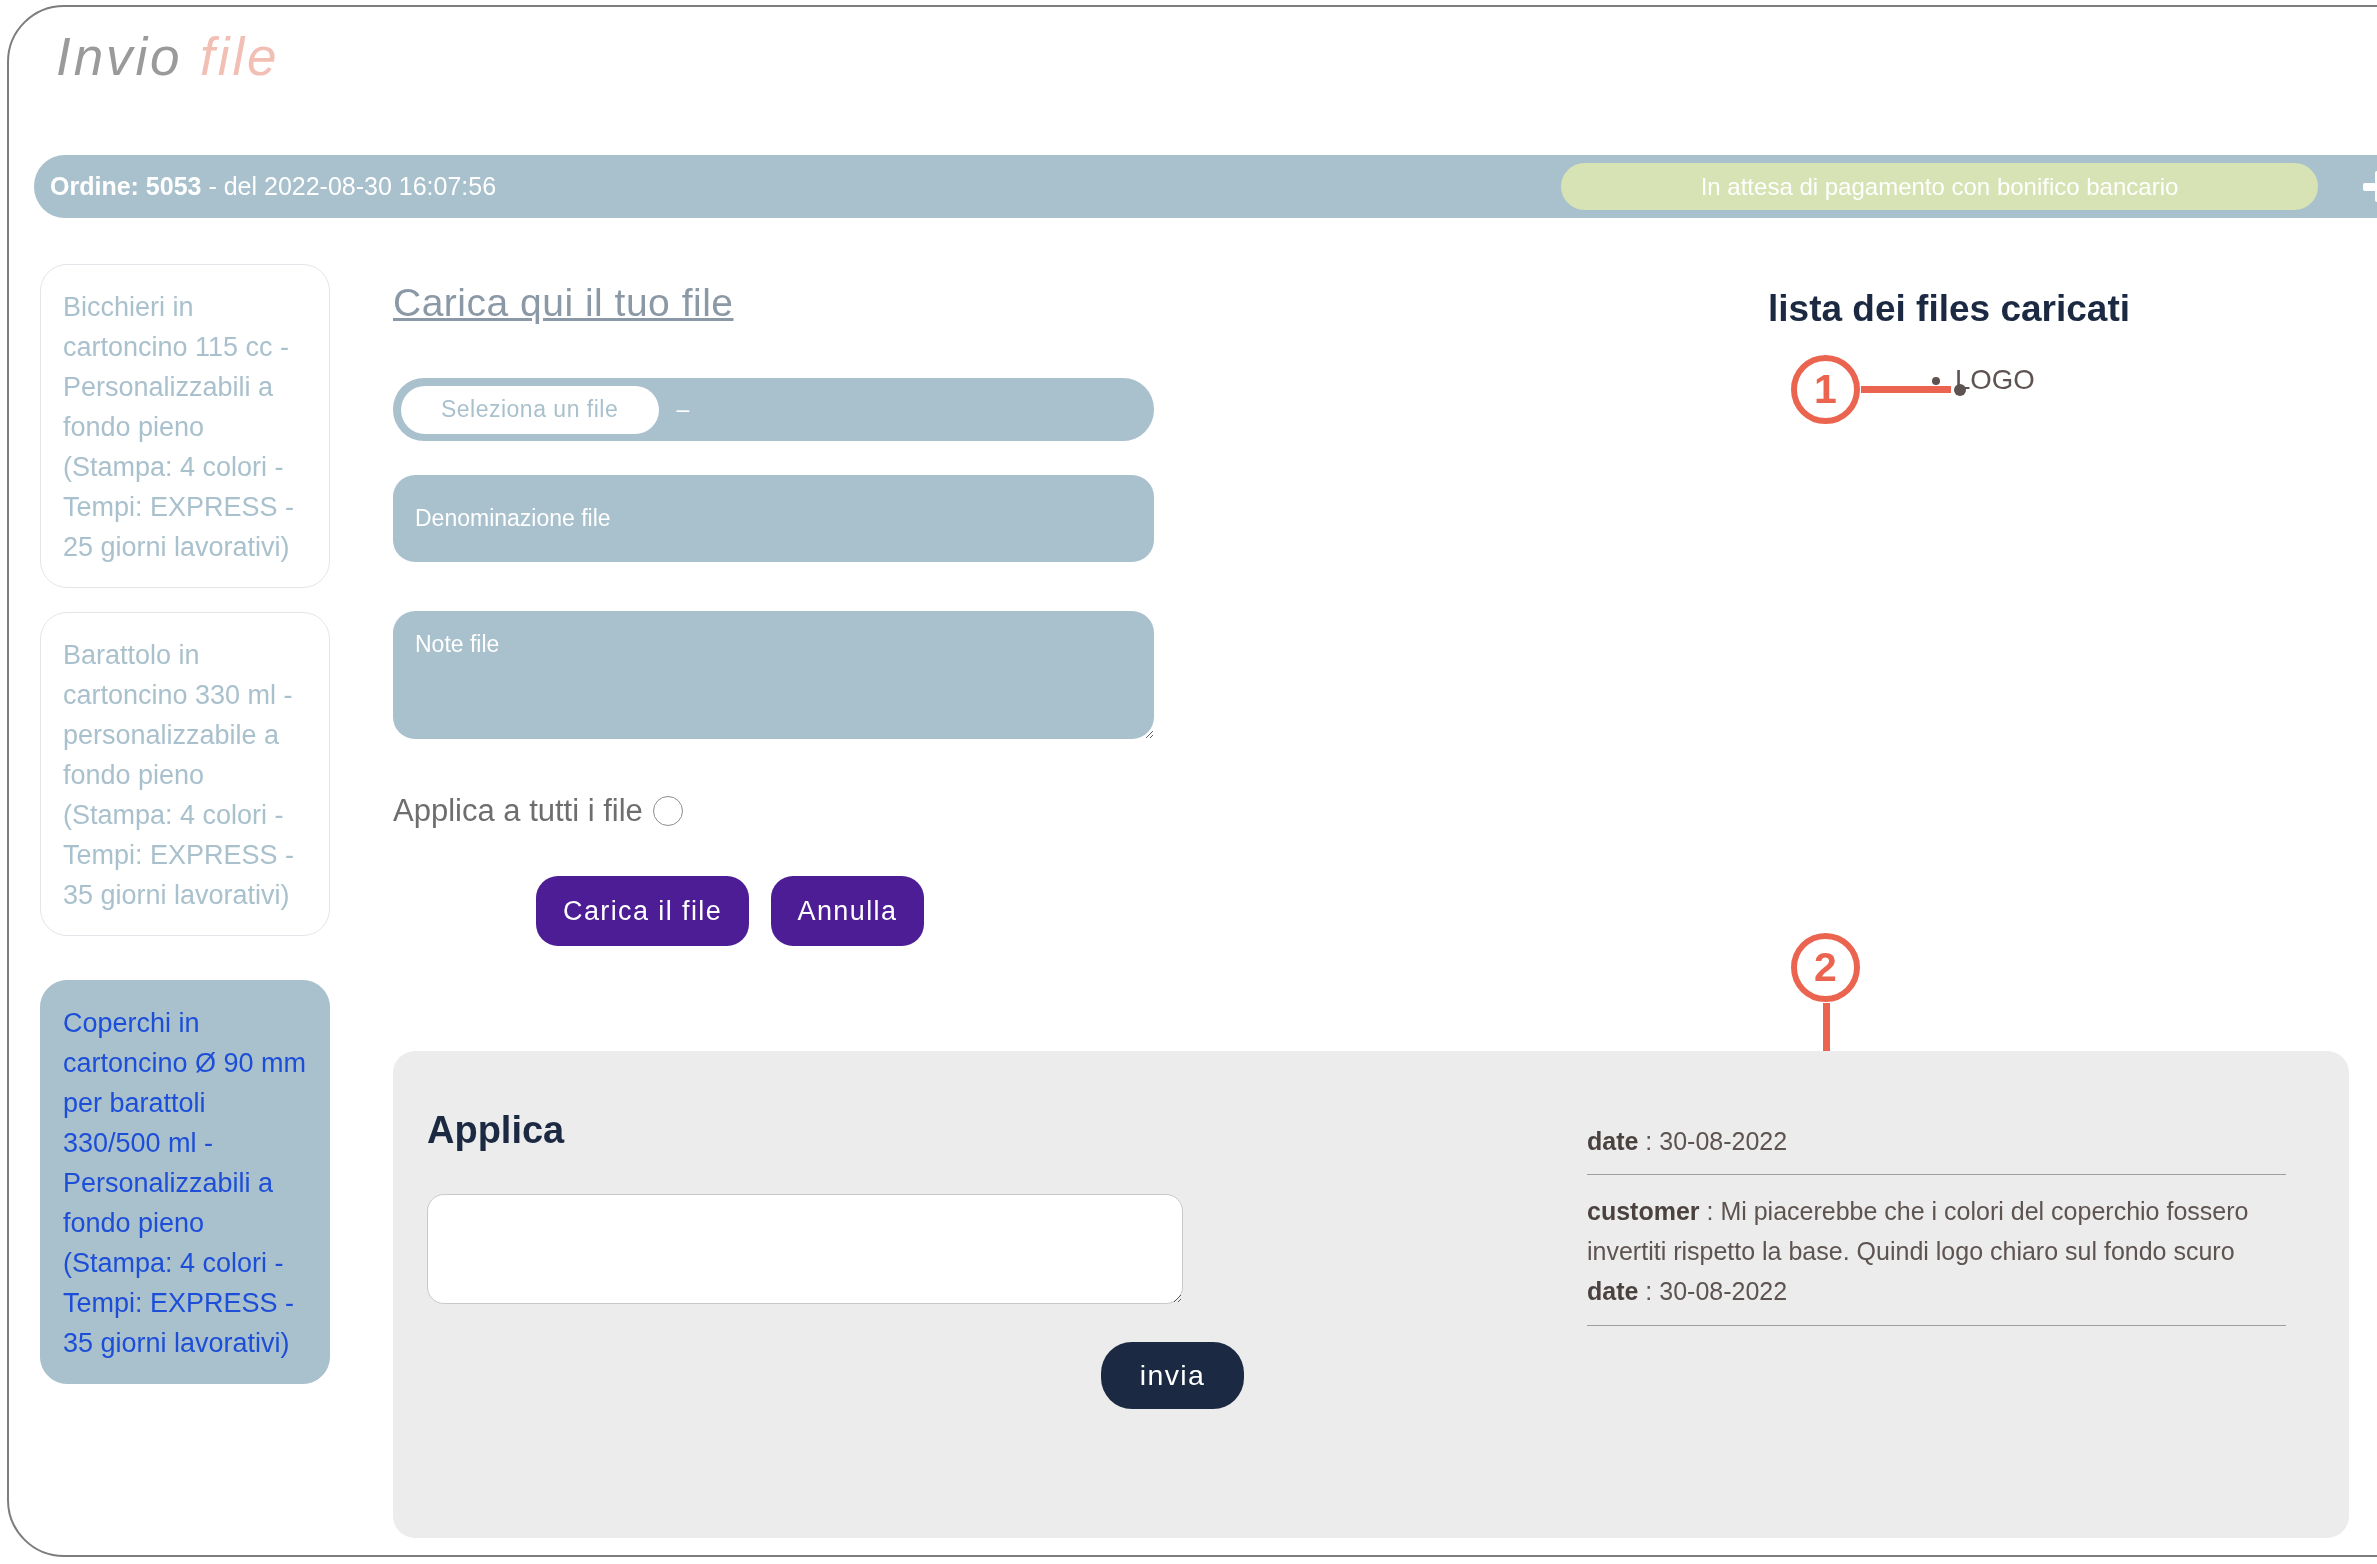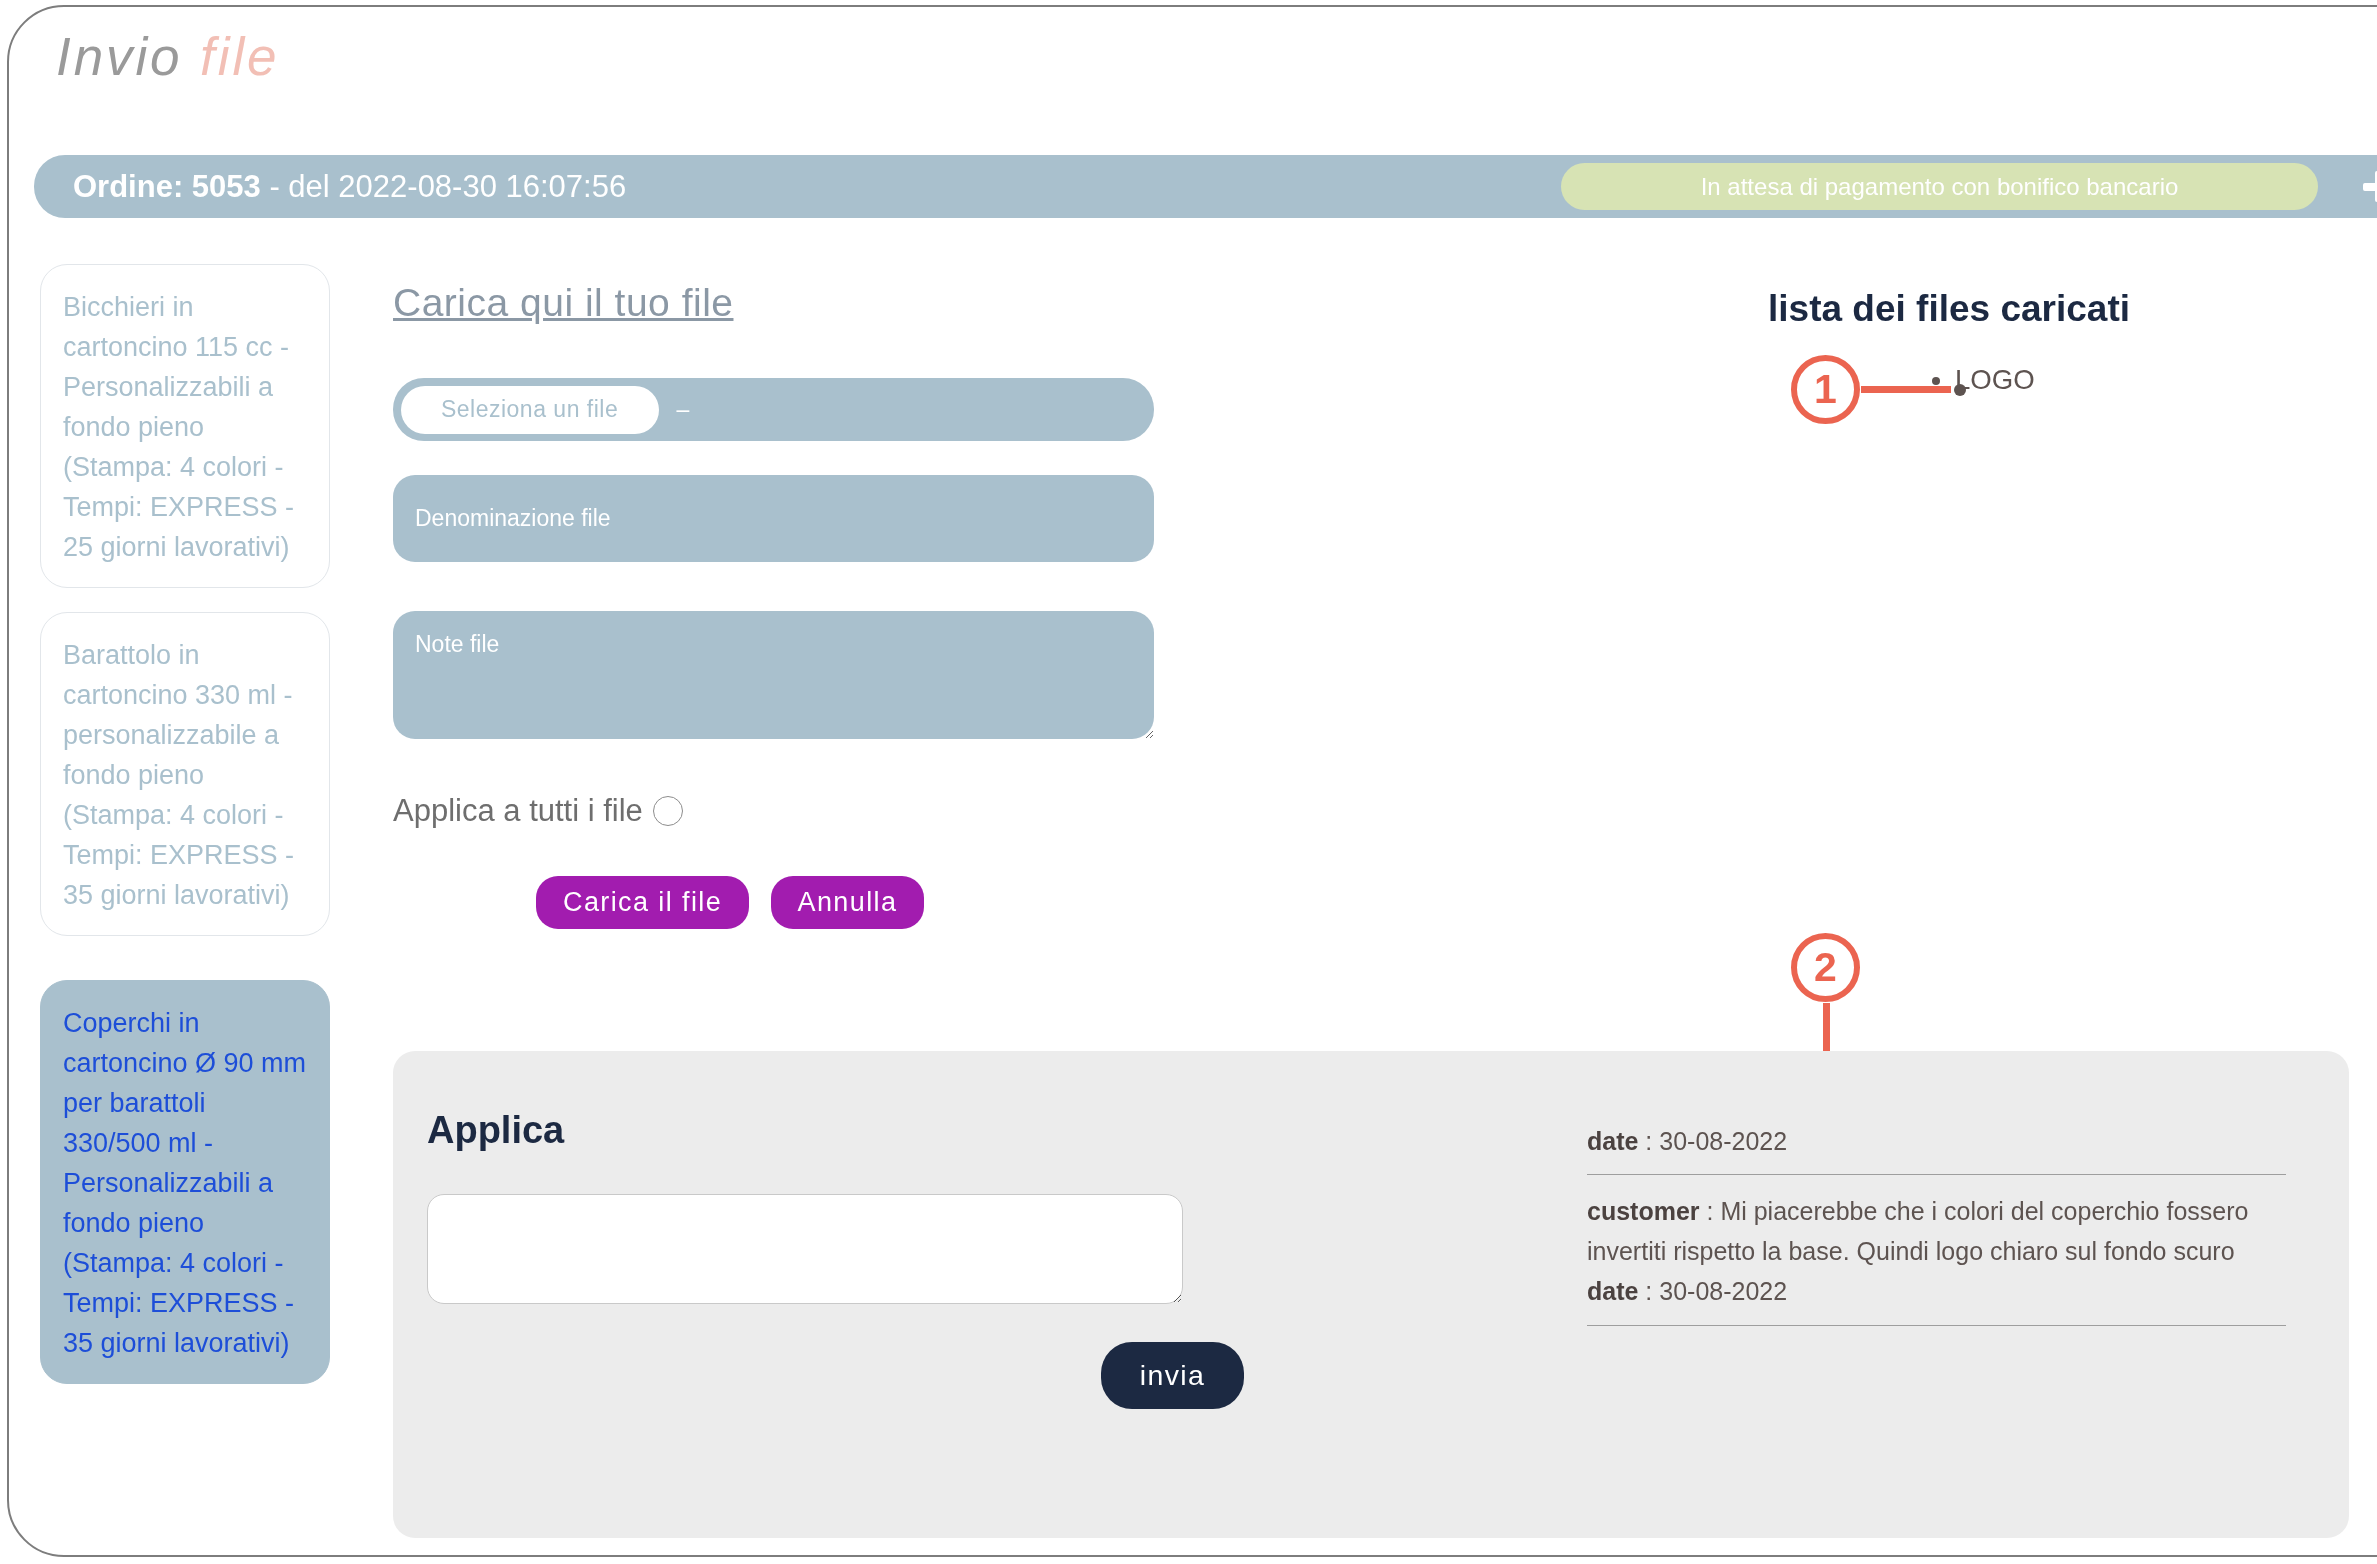--- a/index.html
+++ b/index.html
@@ -52,23 +52,23 @@
     left: 34px;
     top: 155px;
     width: 2382px;
     height: 63px;
     background: #a9c0cd;
     border-radius: 31px;
     display: flex;
     align-items: center;
   }
   .order-label {
-    margin-left: 39px;
-    color: #ffffff;
-    font-size: 31px;
+    margin-left: 16px;
+    color: #ffffff;
+    font-size: 25px;
     white-space: nowrap;
     font-weight: 400;
   }
   .order-label b { font-weight: 700; }
   .status-badge {
     position: absolute;
     left: 1527px;
     top: 8px;
     width: 757px;
     height: 47px;
@@ -207,25 +207,25 @@
     width: 30px;
     height: 30px;
     border: 1.4px solid #8d8d8d;
     border-radius: 50%;
     background: #ffffff;
     box-sizing: border-box;
   }
 
   .btn-row { position: absolute; left: 536px; top: 876px; display: flex; }
   .btn-gray {
-    background: #a21caf;
+    background: #4c1d95;
     color: #ffffff;
     border: none;
     border-radius: 22px;
-    height: 53px;
+    height: 70px;
     padding: 0 27px;
     font-size: 27px;
     letter-spacing: 1.4px;
     font-family: "Liberation Sans", sans-serif;
     cursor: pointer;
   }
   .btn-row .btn-gray + .btn-gray { margin-left: 21.4px; }
 
   
   .files-title {

